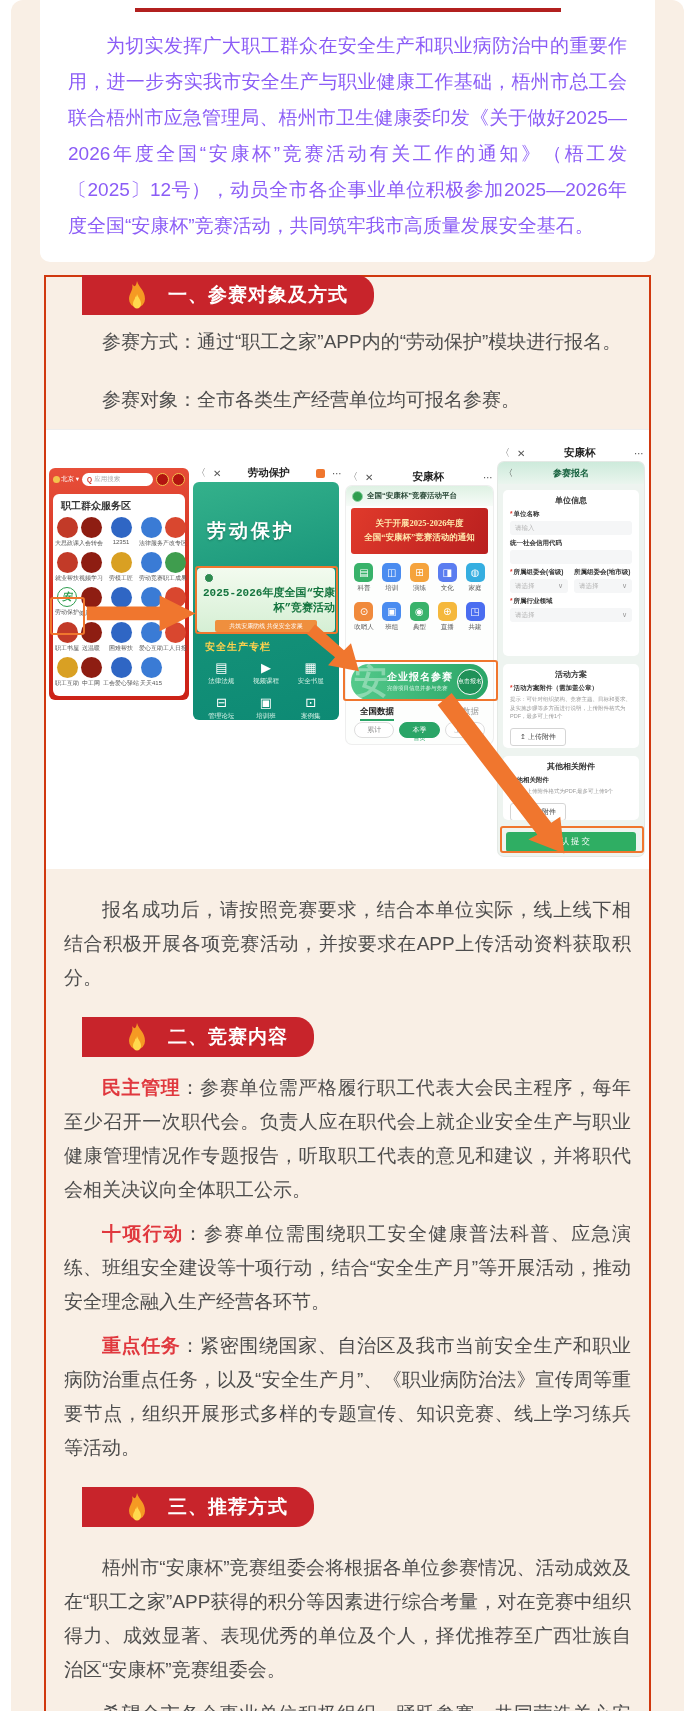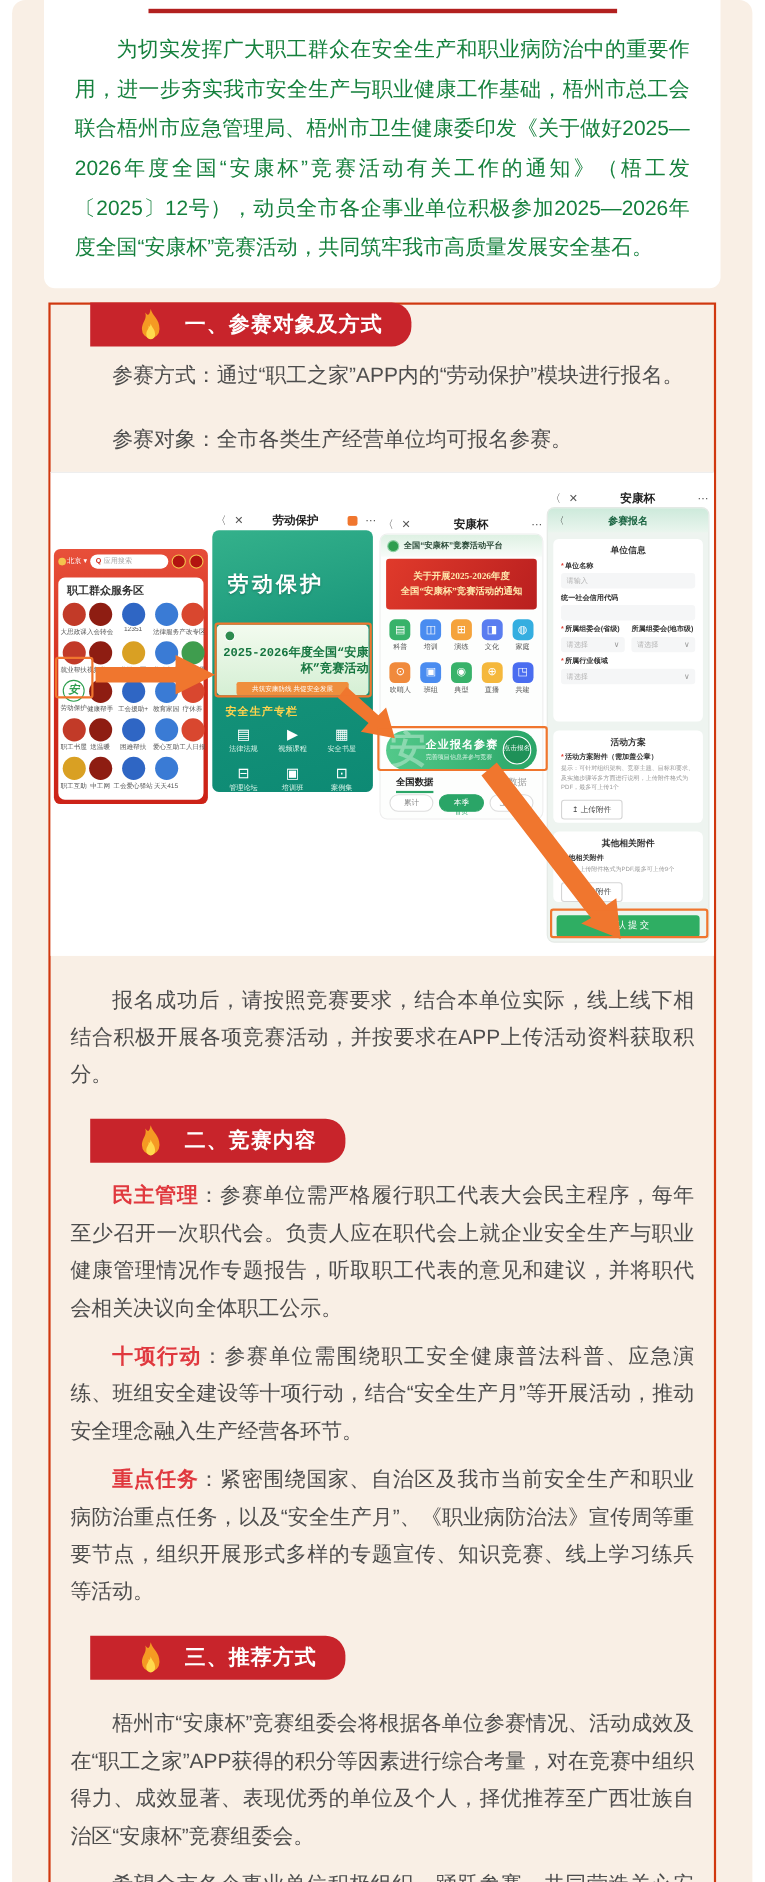--- a/index.html
+++ b/index.html
@@ -5,21 +5,21 @@
   * { margin:0; padding:0; box-sizing:border-box; }
   body { background:#ffffff; font-family:"Liberation Sans","DejaVu Sans",sans-serif; }
   .page { width:695px; margin:0 auto; background:#fff; }
 
   
   .beige { margin:0 11px; background:#f9efe5; border-radius:12px; padding-bottom:26px; overflow:hidden; }
 
   
   .intro-card { margin:0 29px; background:#ffffff; border-radius:0 0 10px 10px; padding:8px 28px 18px; }
   .top-divider { width:426px; height:4px; background:#b2201f; margin:0 auto; }
-  .intro { margin-top:16px; font-size:19px; line-height:36px; color:#15803d; text-align:justify; text-indent:2em; }
+  .intro { margin-top:16px; font-size:19px; line-height:36px; color:#8b5cf6; text-align:justify; text-indent:2em; }
 
   
   .main-box { margin:13px 33px 0; border:2px solid #d0380f; padding-bottom:18px; overflow:visible; }
 
   .badge { position:relative; display:flex; align-items:center; width:-moz-fit-content; width:fit-content;
            margin-left:-2px; background:#c8242b; color:#fff; font-weight:bold; font-size:19px; letter-spacing:1px;
            border-radius:0 18px 18px 0; padding:7px 26px 7px 86px; }
   .badge.first { margin-top:-2px; }
   .badge { margin-top:22px;margin-left:36px; }
   .badge .flame { position:absolute; left:44px; top:5px; width:22px; height:34px; overflow:visible; }
@@ -32,21 +32,21 @@
   .figure { position:relative; margin:12px 0 0; height:440px; background:#fff; overflow:hidden; border-top:1px solid #eee; }
   .hl { position:absolute; border:2px solid #f0762e; border-radius:3px; z-index:30; }
   .arrows { position:absolute; inset:0; z-index:25; pointer-events:none; }
 
   .ph { position:absolute; border-radius:6px; overflow:hidden; }
   .ph-chrome { position:absolute; display:flex; align-items:center; gap:7px; font-size:10px; color:#555; z-index:2; }
   .ph-chrome b { flex:1; text-align:center; color:#222; font-size:10.5px; font-weight:bold; }
   .ph-chrome .mini { width:9px; height:9px; border-radius:2px; background:#f0762e; }
 
   
-  .p1 { left:3px; top:69px; width:140px; height:232px; background:linear-gradient(175deg,#e8503a,#d02a1c 55%,#cc2217); }
+  .p1 { left:3px; top:38px; width:140px; height:232px; background:linear-gradient(175deg,#e8503a,#d02a1c 55%,#cc2217); }
   .p1-top { display:flex; align-items:center; gap:3px; padding:5px 4px 0; }
   .p1-city { color:#fff; font-size:6.5px; display:flex; align-items:center; gap:1px; }
   .p1-city .dot { width:7px; height:7px; border-radius:50%; background:#f4c34d; display:inline-block; }
   .p1-search { flex:1; background:#fff; border-radius:8px; height:13px; display:flex; align-items:center; gap:2px; padding:0 5px; font-size:6.5px; color:#aaa; }
   .p1-search .q { color:#d02a1c; font-weight:bold; }
   .p1-emblem { width:13px; height:13px; border-radius:50%; background:#b31410; border:1px solid #f4c34d; }
   .p1-panel { position:absolute; top:26px; left:4px; right:4px; bottom:4px; background:#fff; border-radius:6px; padding:3px 2px; }
   .p1-title { font-size:10px; font-weight:bold; color:#333; margin:2px 0 4px 6px; }
   .p1-grid { display:grid; grid-template-columns:repeat(5,1fr); row-gap:4px; }
   .p1-cell { text-align:center; }

